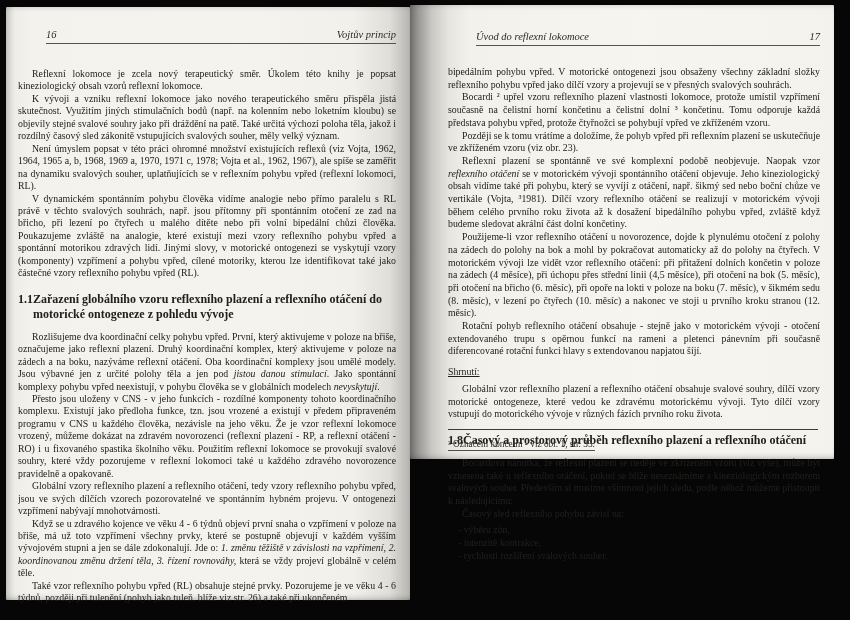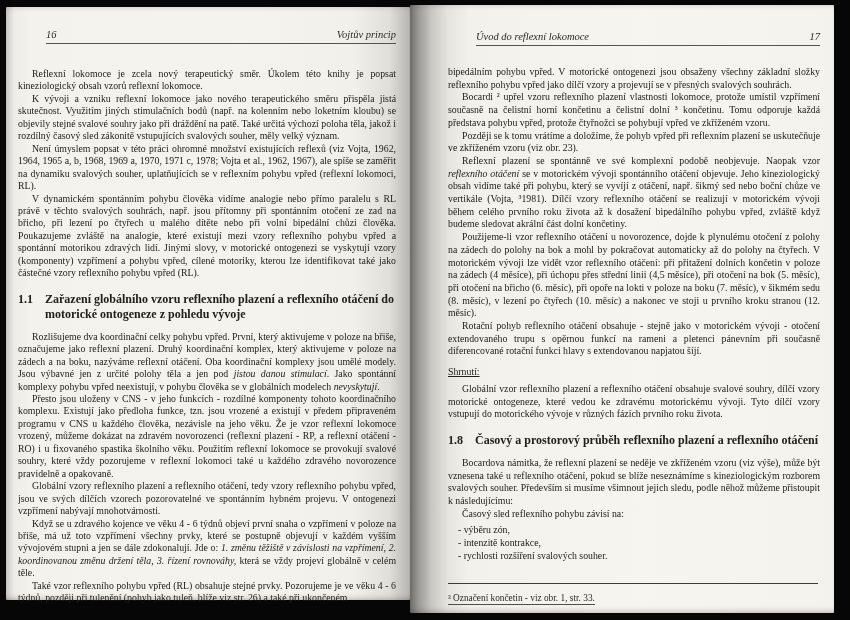--- a/index.html
+++ b/index.html
@@ -16,21 +16,21 @@
     color:#211f1c;
     border-radius:1px;
   }
   #left-page {
     left:6px; top:7px; width:404px; height:593px;
     padding:22px 14px 0 12px;
     background:linear-gradient(90deg,#c9c7c2 0%,#eeece7 2%,#f4f2ed 6%,#f5f3ee 60%,#f2f0eb 86%,#e0ded9 95%,#b7b5b1 100%);
     box-shadow: inset 0 -5px 7px -5px rgba(0,0,0,.35), inset 0 4px 6px -5px rgba(0,0,0,.25);
   }
   #right-page {
-    left:410px; top:5px; width:424px; height:608px;
+    left:410px; top:5px; width:424px; height:454px;
     padding:26px 14px 0 38px;
     background:linear-gradient(90deg,#6f6d6b 0%,#9b9996 2%,#c8c6c2 5%,#e6e4df 9%,#f2f1ec 14%,#f6f5f0 55%,#f3f2ed 100%);
     box-shadow: inset 0 -5px 7px -5px rgba(0,0,0,.35), inset 0 4px 6px -5px rgba(0,0,0,.25);
   }
   .pg-header {
     display:flex; justify-content:space-between; align-items:flex-end;
     font-style:italic; font-size:10.5px; color:#2b2a27;
     border-bottom:1px solid #55534f; padding-bottom:3px;margin-left:28px;
   }
   .body-text {
@@ -38,21 +38,21 @@
     color:#22201d;
     text-align:justify;
     overflow:hidden;
   }
   #left-body { margin-top:24px; line-height:12.45px; height:548px; }
   #right-body { margin-top:20px; line-height:12.7px; height:500px; }
   p.para { text-indent:14px; }
   p.para.noindent { text-indent:0; }
   .it { font-style:italic; }
   .h2 {
-    display:flex; gap:12px;
+    display:flex; 
     font-weight:bold; font-size:12px; line-height:15px;
     margin:12px 0 9px; text-align:left;
   }
   .h2 .num { flex:none; }
   .label-underline { text-decoration:underline; margin:8px 0 4px; }
   .list { margin-top:2px; padding-left:10px; }
   .list-item { line-height:13.2px; text-align:left; }
   .footnotes {
     position:absolute; left:38px; right:16px; bottom:6px;
     font-size:9.3px; color:#2a2825;

